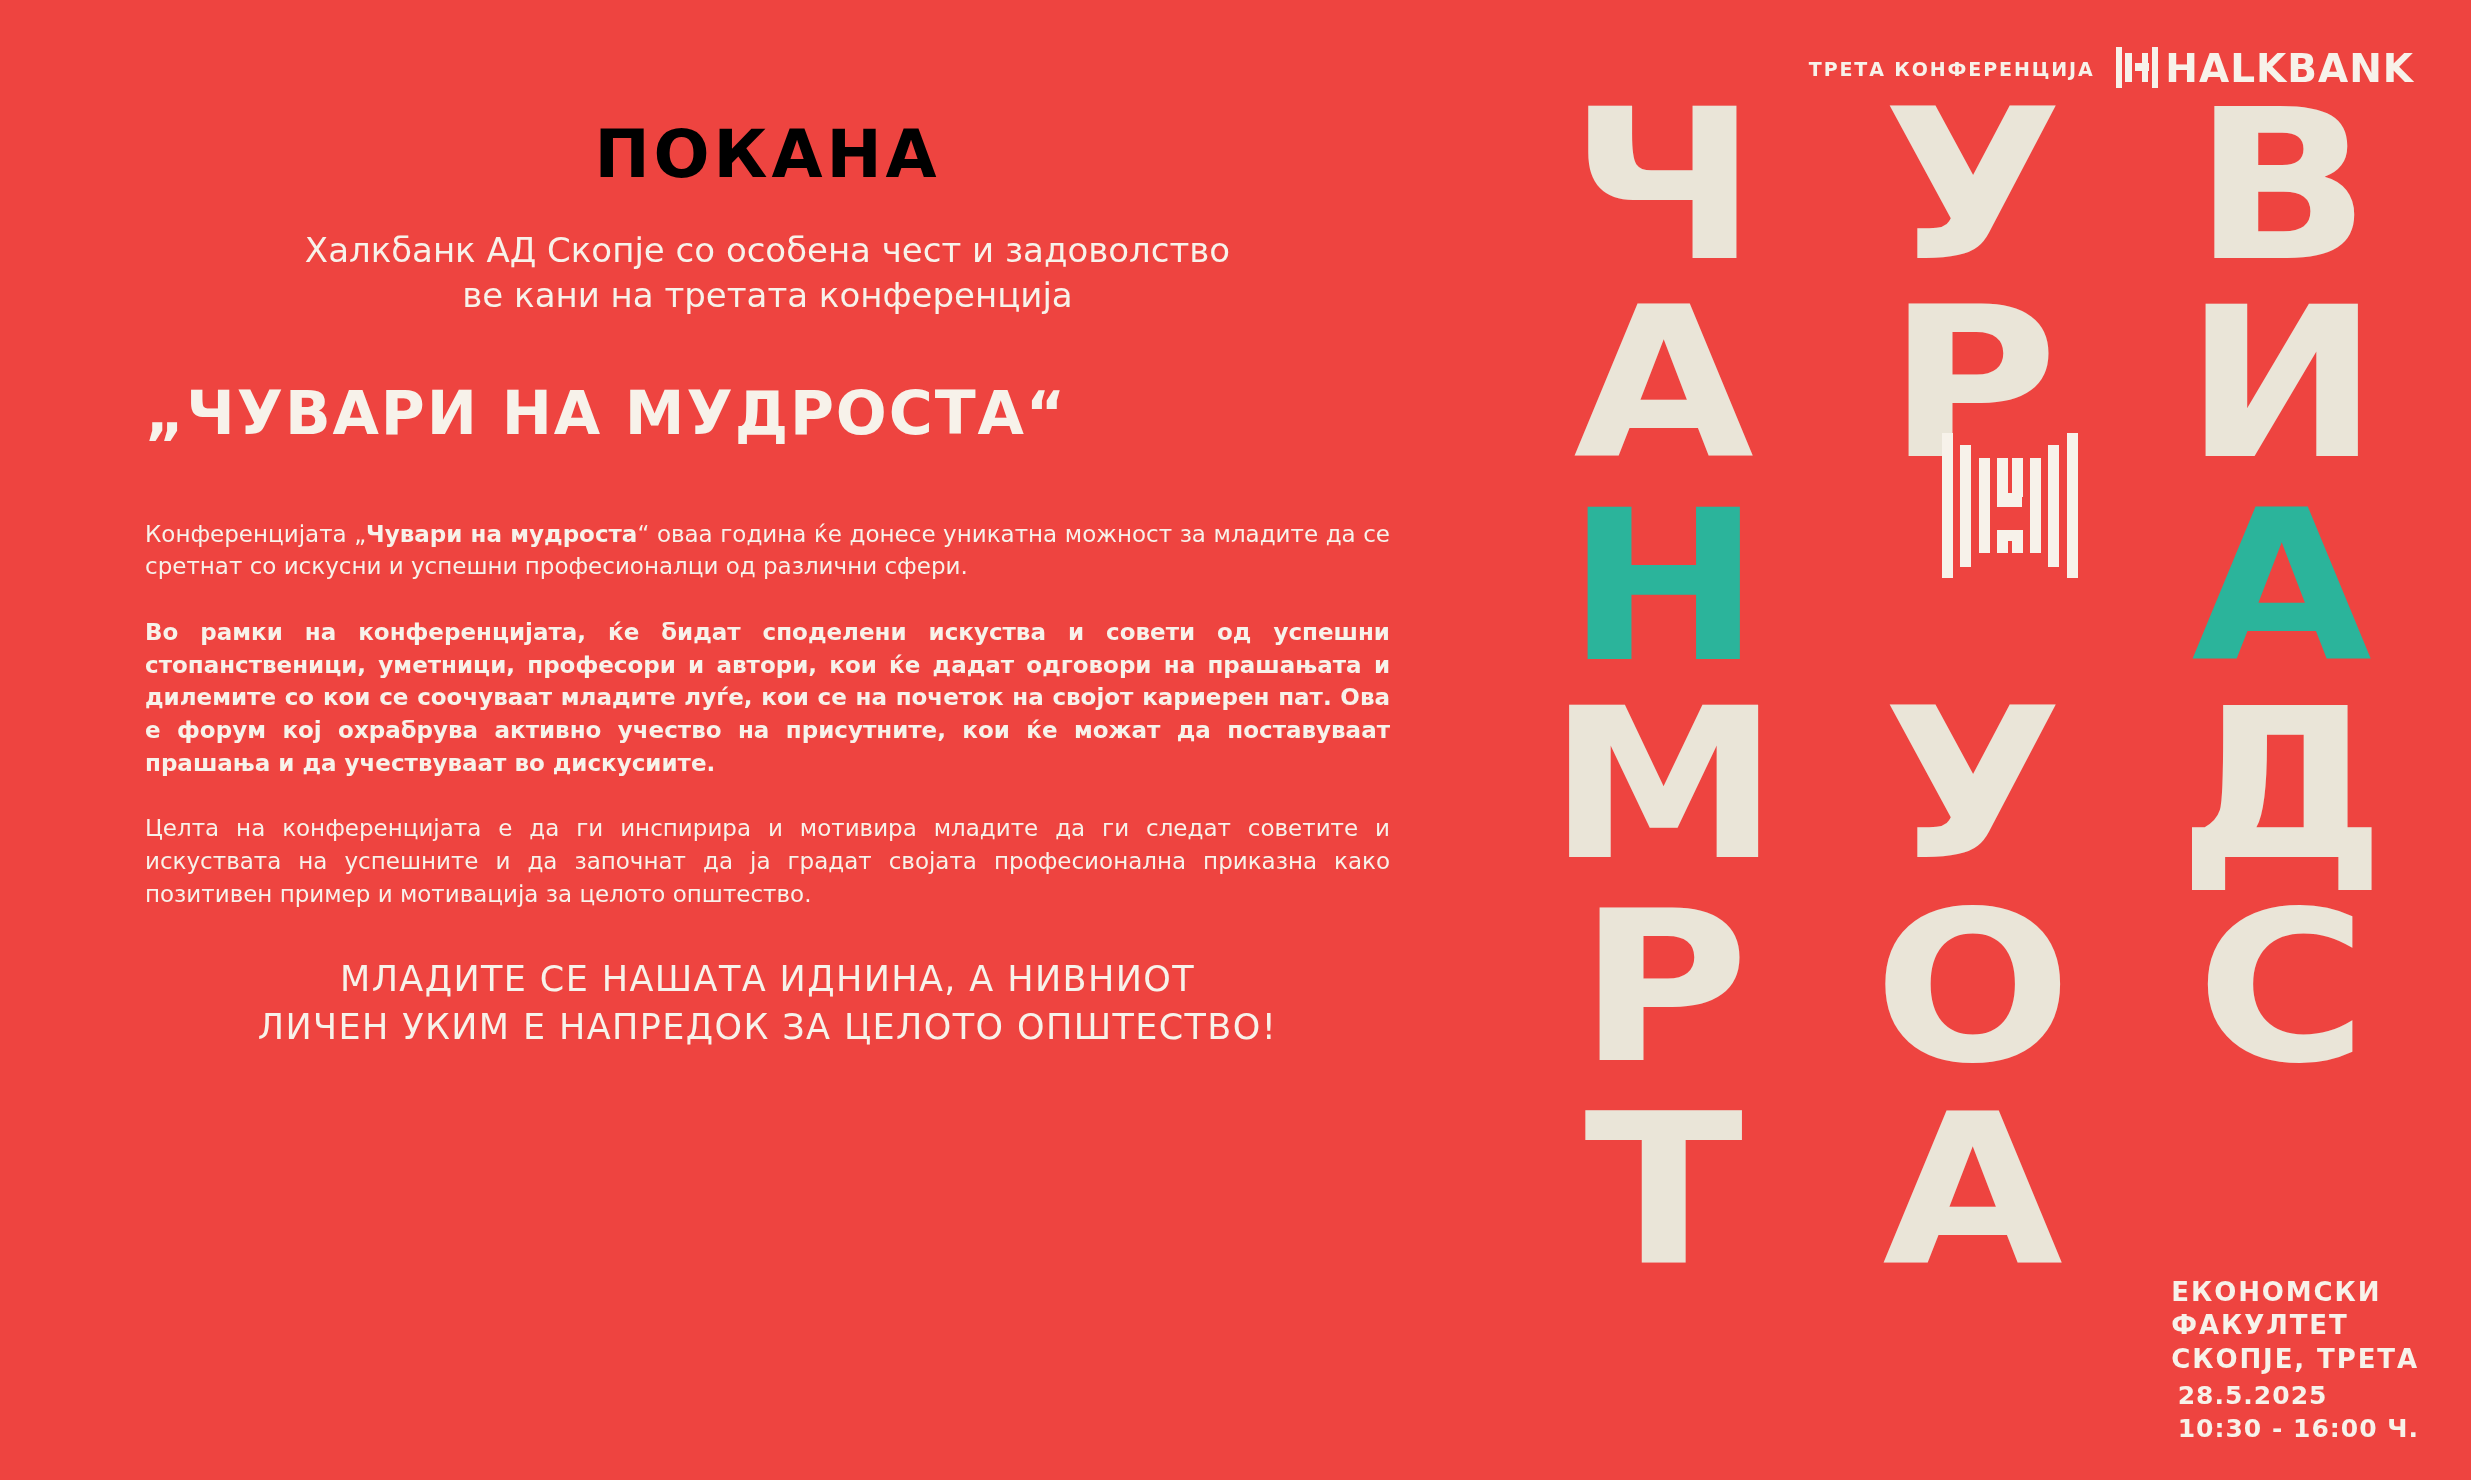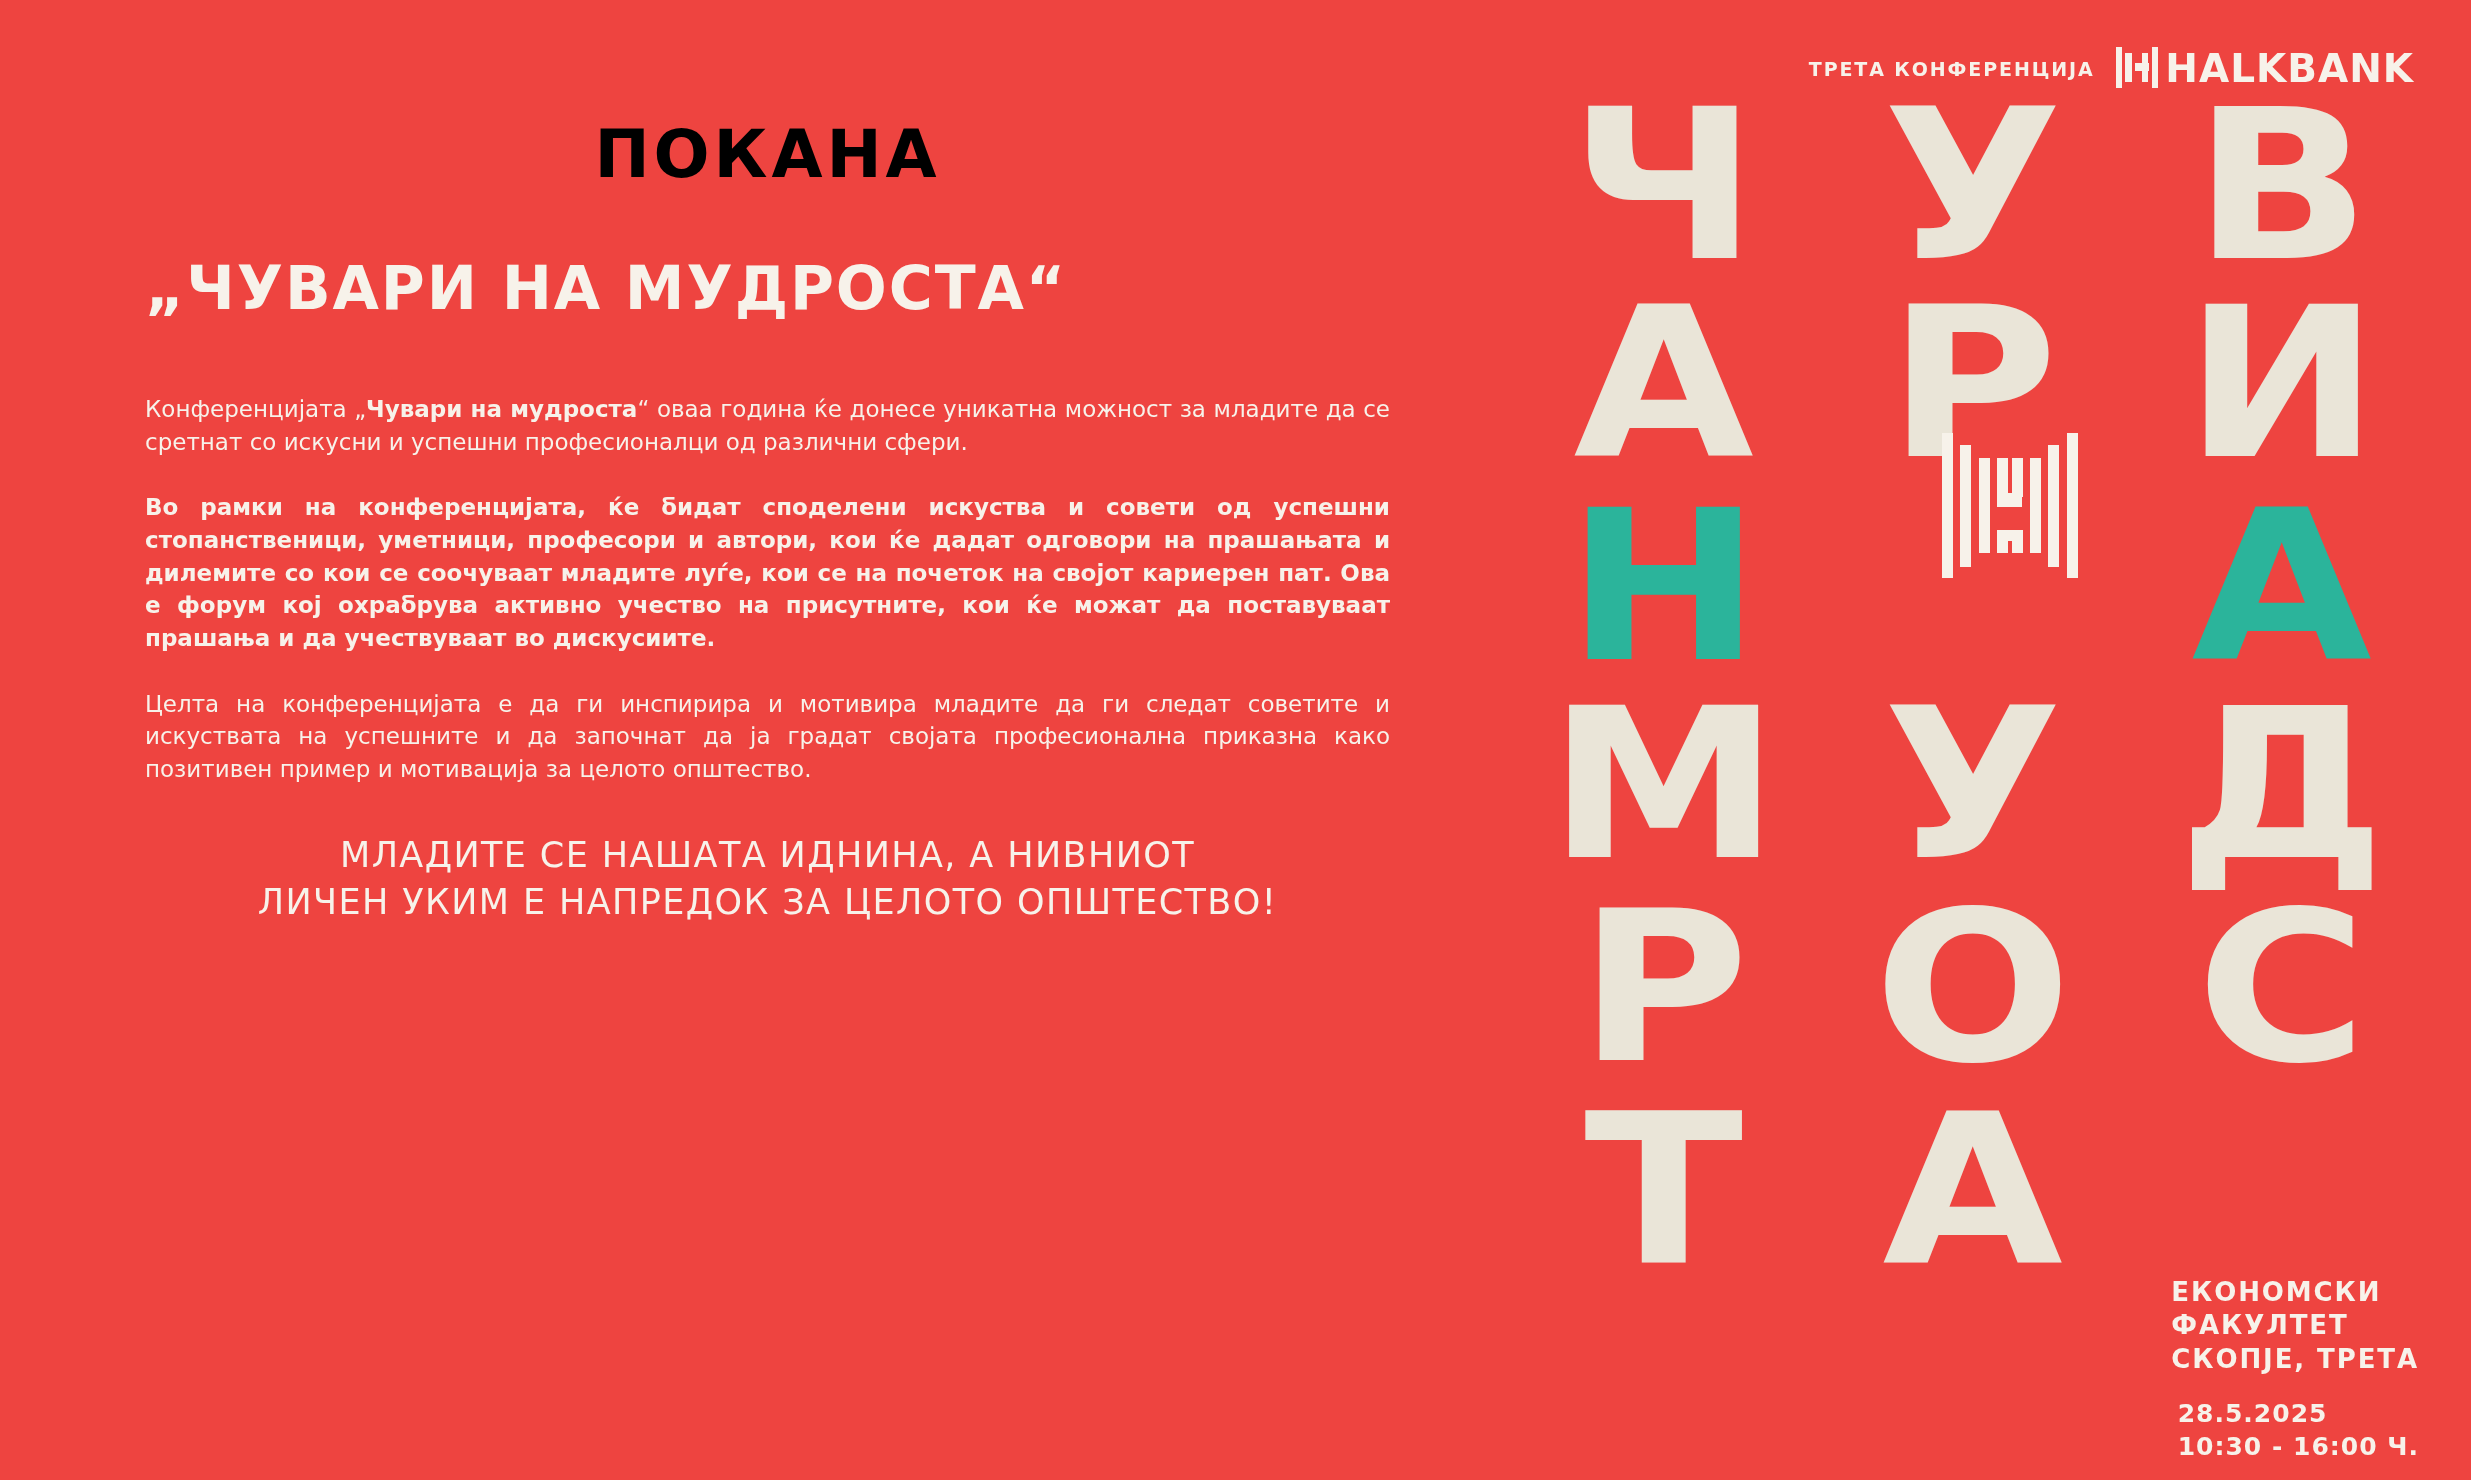--- a/index.html
+++ b/index.html
@@ -171,38 +171,42 @@
     text-align: left;
     font-size: 26px;
     font-weight: 800;
     letter-spacing: 1.9px;
     line-height: 1.28;
     color: #f7f2ea;
   }
   .datetime {
     position: absolute;
     right: 53px;
-    bottom: 17px;
+    bottom: 35px;
     text-align: left;
     font-size: 25px;
     font-weight: 800;
     letter-spacing: 1px;
     line-height: 1.3;
     color: #f7f2ea;
   }
 </style>
 </head>
 <body>
 
 <div class="poster">
 
   <div class="left">
 
     <div class="invite-title">ПОКАНА</div>
 
+    <div class="invite-sub">
+      <div>Халкбанк АД Скопје со особена чест и задоволство</div>
+      <div>ве кани на третата конференција</div>
+    </div>
 
     <div class="conf-name">„ЧУВАРИ НА МУДРОСТА“</div>
 
     <div class="body-copy">
       <p class="para"><span><span>Конференцијата „</span><b>Чувари на мудроста</b><span>“ оваа година ќе донесе уникатна можност за младите да се сретнат со искусни и успешни професионалци од различни сфери.</span></span></p>
       <p class="para bold"><span>Во рамки на конференцијата, ќе бидат споделени искуства и совети од успешни стопанственици, уметници, професори и автори, кои ќе дадат одговори на прашањата и дилемите со кои се соочуваат младите луѓе, кои се на почеток на својот кариерен пат. Ова е форум кој охрабрува активно учество на присутните, кои ќе можат да поставуваат прашања и да учествуваат во дискусиите.</span></p>
       <p class="para"><span>Целта на конференцијата е да ги инспирира и мотивира младите да ги следат советите и искуствата на успешните и да започнат да ја градат својата професионална приказна како позитивен пример и мотивација за целото општество.</span></p>
     </div>
 
     <div class="closing">

